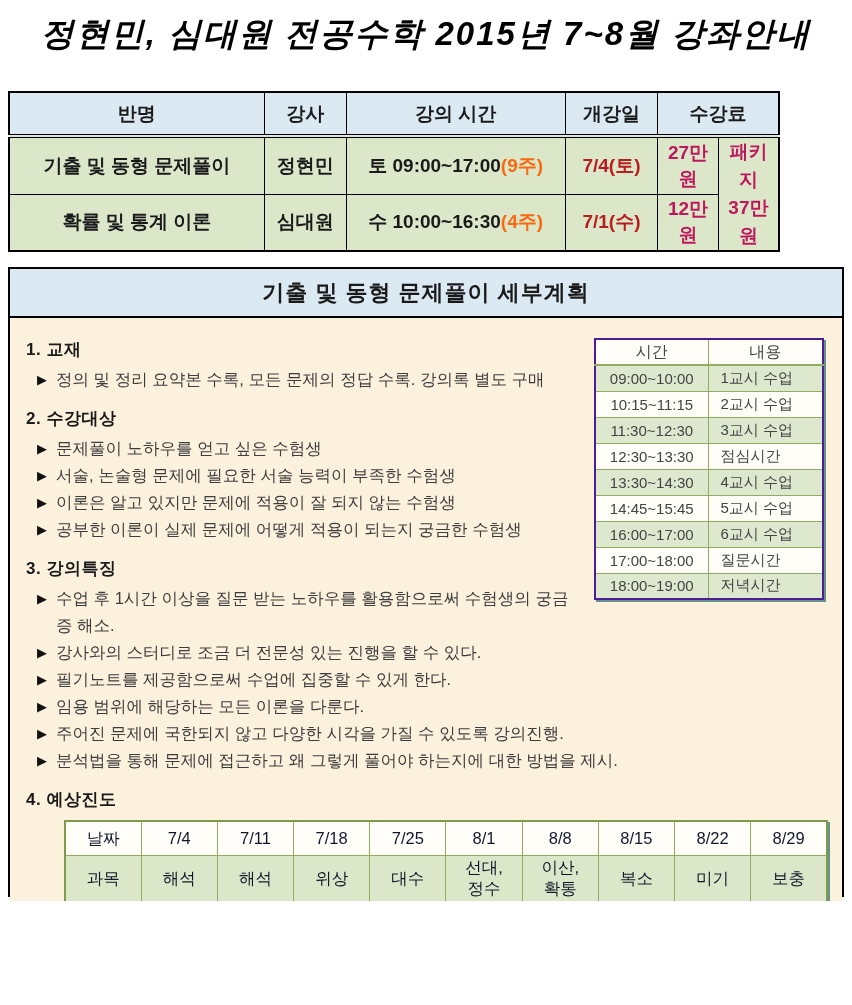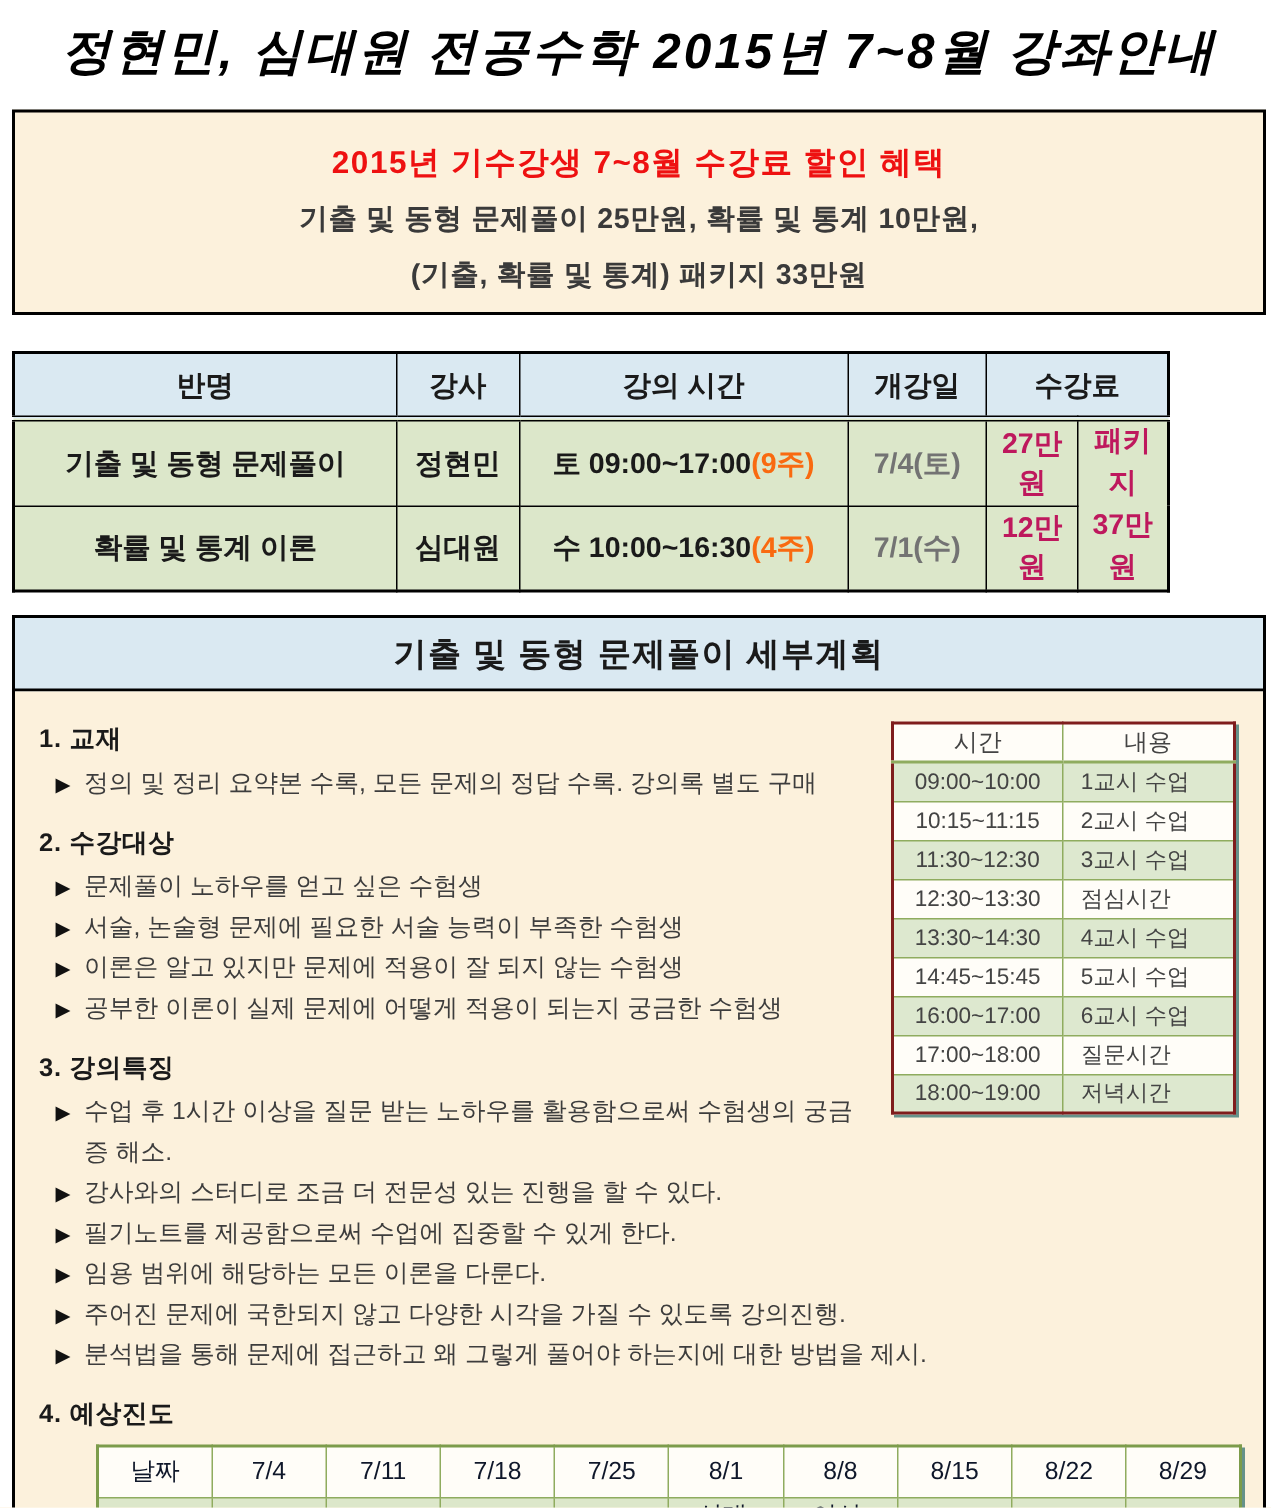--- a/index.html
+++ b/index.html
@@ -54,21 +54,21 @@
   }
   .course-table thead th {
     background: #dae9f2;
     border-bottom: 4px double #000;
   }
   .course-table tbody td { background: #dce7ca; }
   .col-name { width: 240px; } .col-teacher { width: 77px; }
   .col-time { width: 206px; } .col-date { width: 87px; }
   .col-price { width: 114px; } .col-package { width: 112px; }
   .txt-orange { color: #f96a10; }
-  .txt-blue { color: #737373; }
+  .txt-blue { color: #b91c1c; }
   .txt-red { color: #be185d; }
   .package-cell { font-size: 21px; line-height: 28px; }
 
   
   .detail-box {
     margin: 15px 8px 0;
     border: 2px solid #000;
     height: 630px;
   }
   .detail-header {
@@ -83,21 +83,21 @@
     height: 583px;
     padding: 6px 14px 0 14px;
     overflow: hidden;
   }
 
   
   .schedule-table {
     float: right;
     margin: 14px 4px 26px 16px;
     border-collapse: collapse;
-    border: 2px solid #7f1d1d;
+    border: 2px solid #4c1d95;
     box-shadow: 2px 2px 0 rgba(62,122,118,0.8);
     background: #fffdf8;
   }
   .schedule-table th, .schedule-table td {
     border: 1px solid #8fac5f;
     height: 26px; vertical-align: middle;
     color: #444;
   }
   .schedule-table th {
     width: 113px; background: #fffdf8;
@@ -143,25 +143,20 @@
   .progress-table tr.dates-row td { height: 34px; background: #fffdf8; }
   .progress-table tr.subjects-row td { height: 47px; background: #dce7ca; }
 </style>
 </head>
 <body>
 
 <div class="page">
 
   <h1 class="page-title">정현민, 심대원 전공수학 2015년 7~8월 강좌안내</h1>
 
-  <div class="discount-box">
-    <div class="discount-heading">2015년 기수강생 7~8월 수강료 할인 혜택</div>
-    <div class="discount-line">기출 및 동형 문제풀이 25만원, 확률 및 통계 10만원,</div>
-    <div class="discount-line">(기출, 확률 및 통계) 패키지 33만원</div>
-  </div>
 
   <table class="course-table">
     <thead>
       <tr>
         <th class="col-name">반명</th>
         <th class="col-teacher">강사</th>
         <th class="col-time">강의 시간</th>
         <th class="col-date">개강일</th>
         <th class="col-price" colspan="2">수강료</th>
       </tr>

